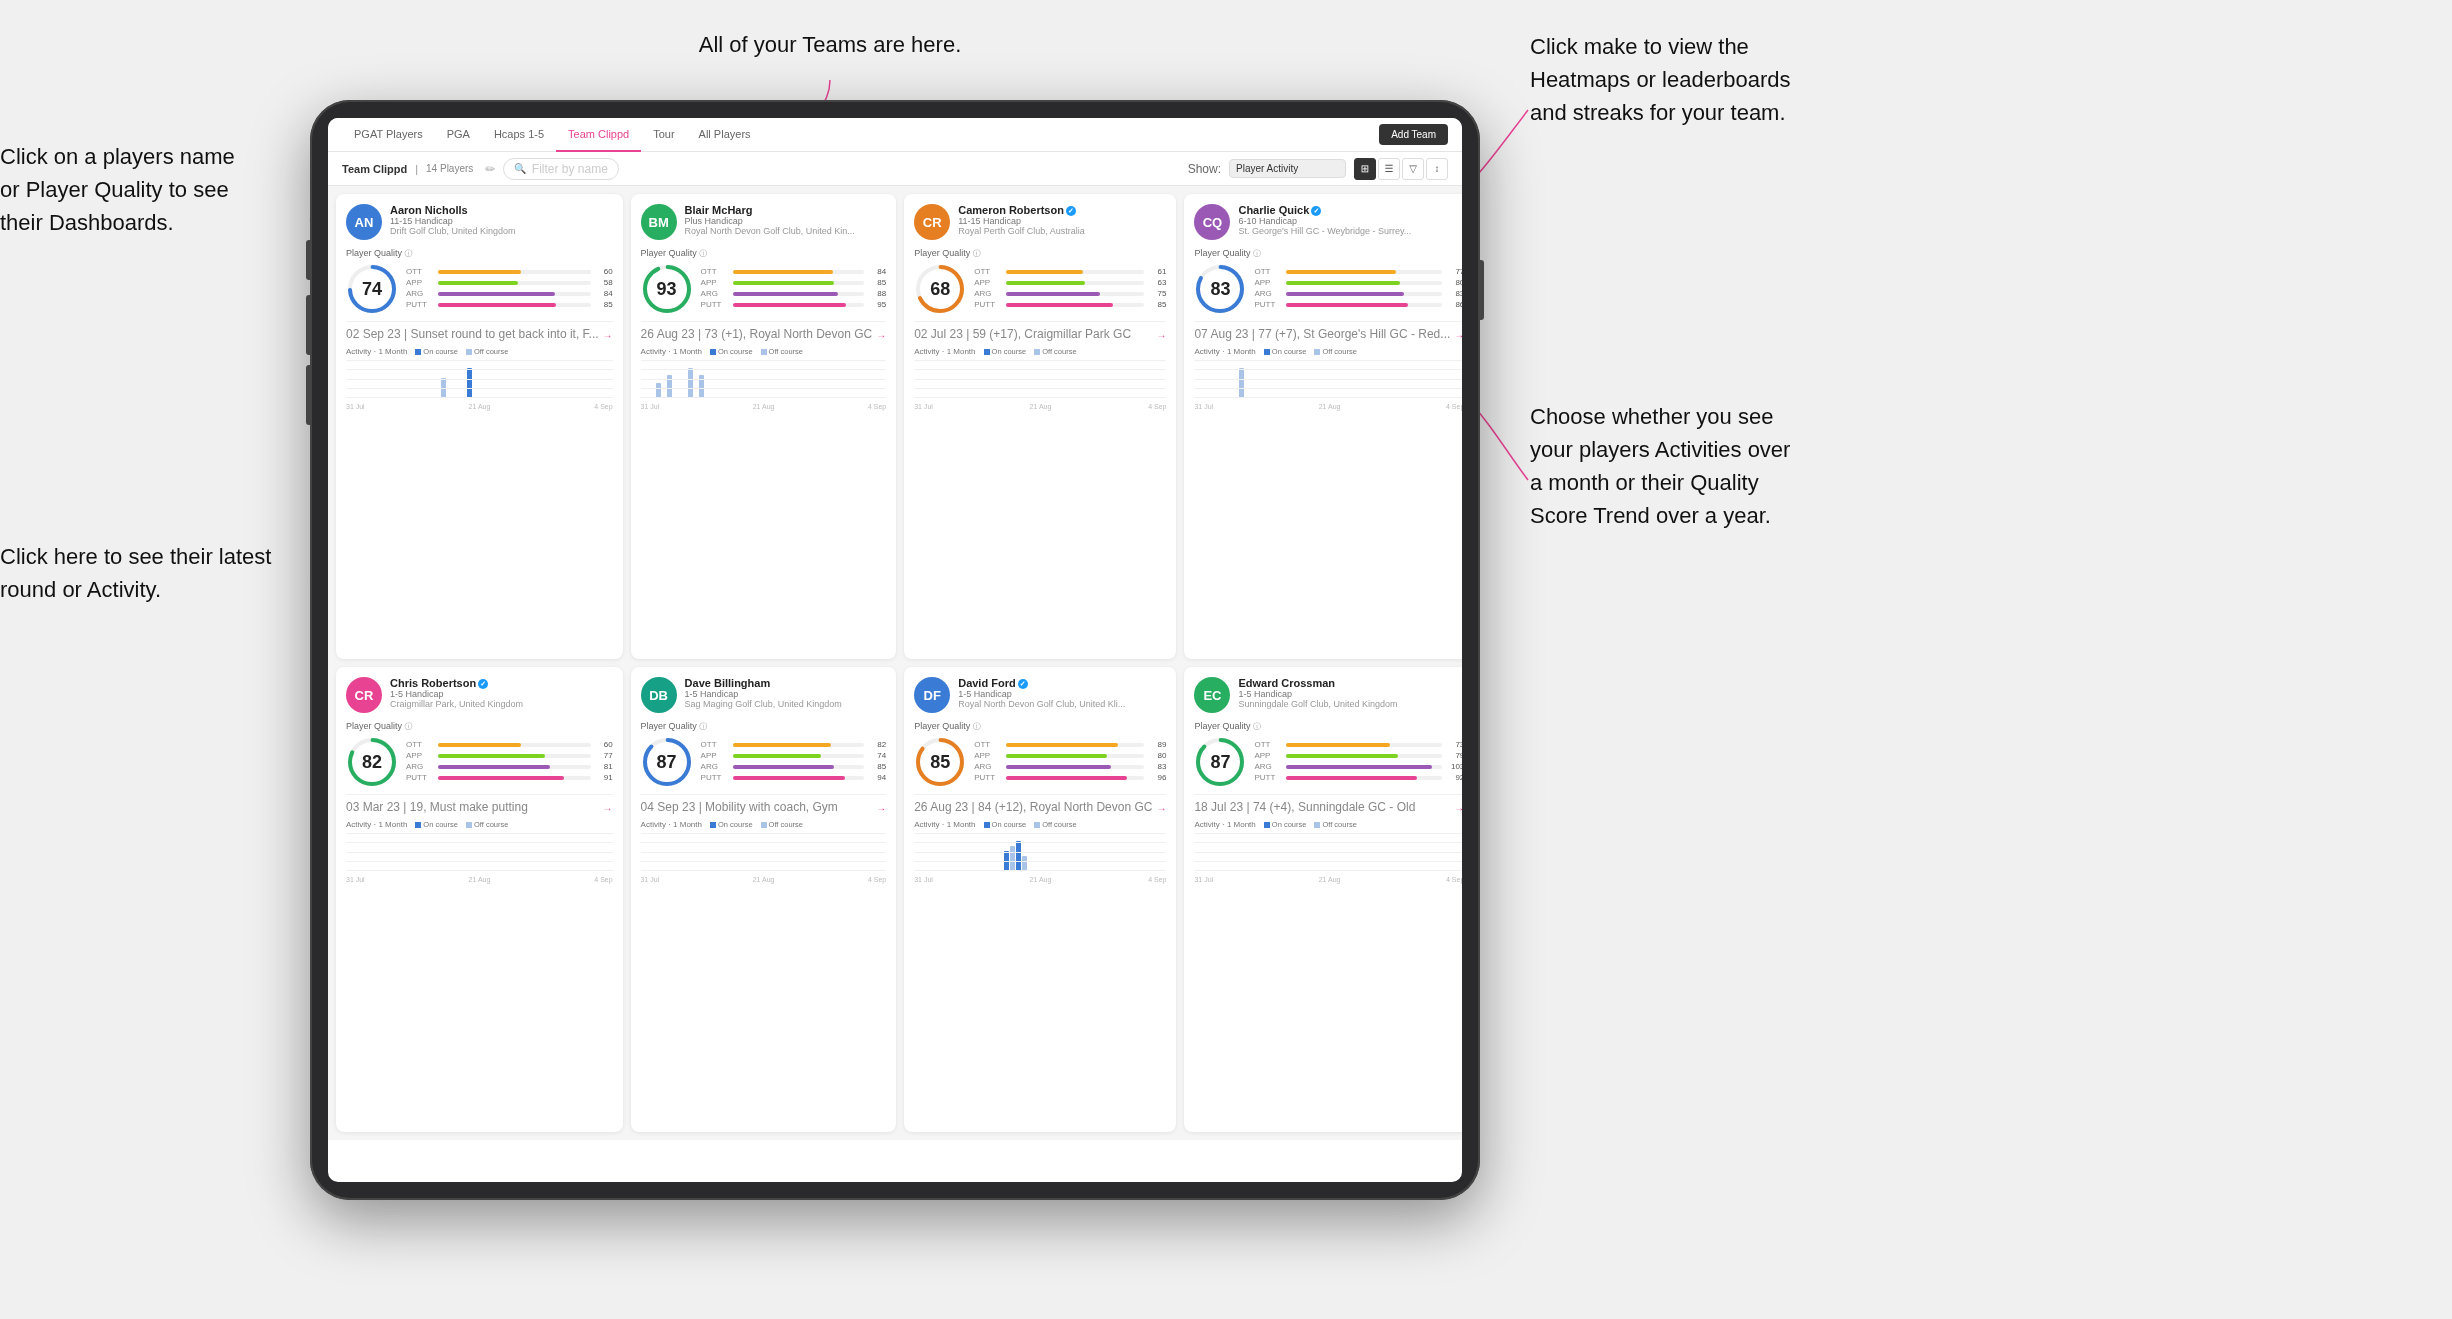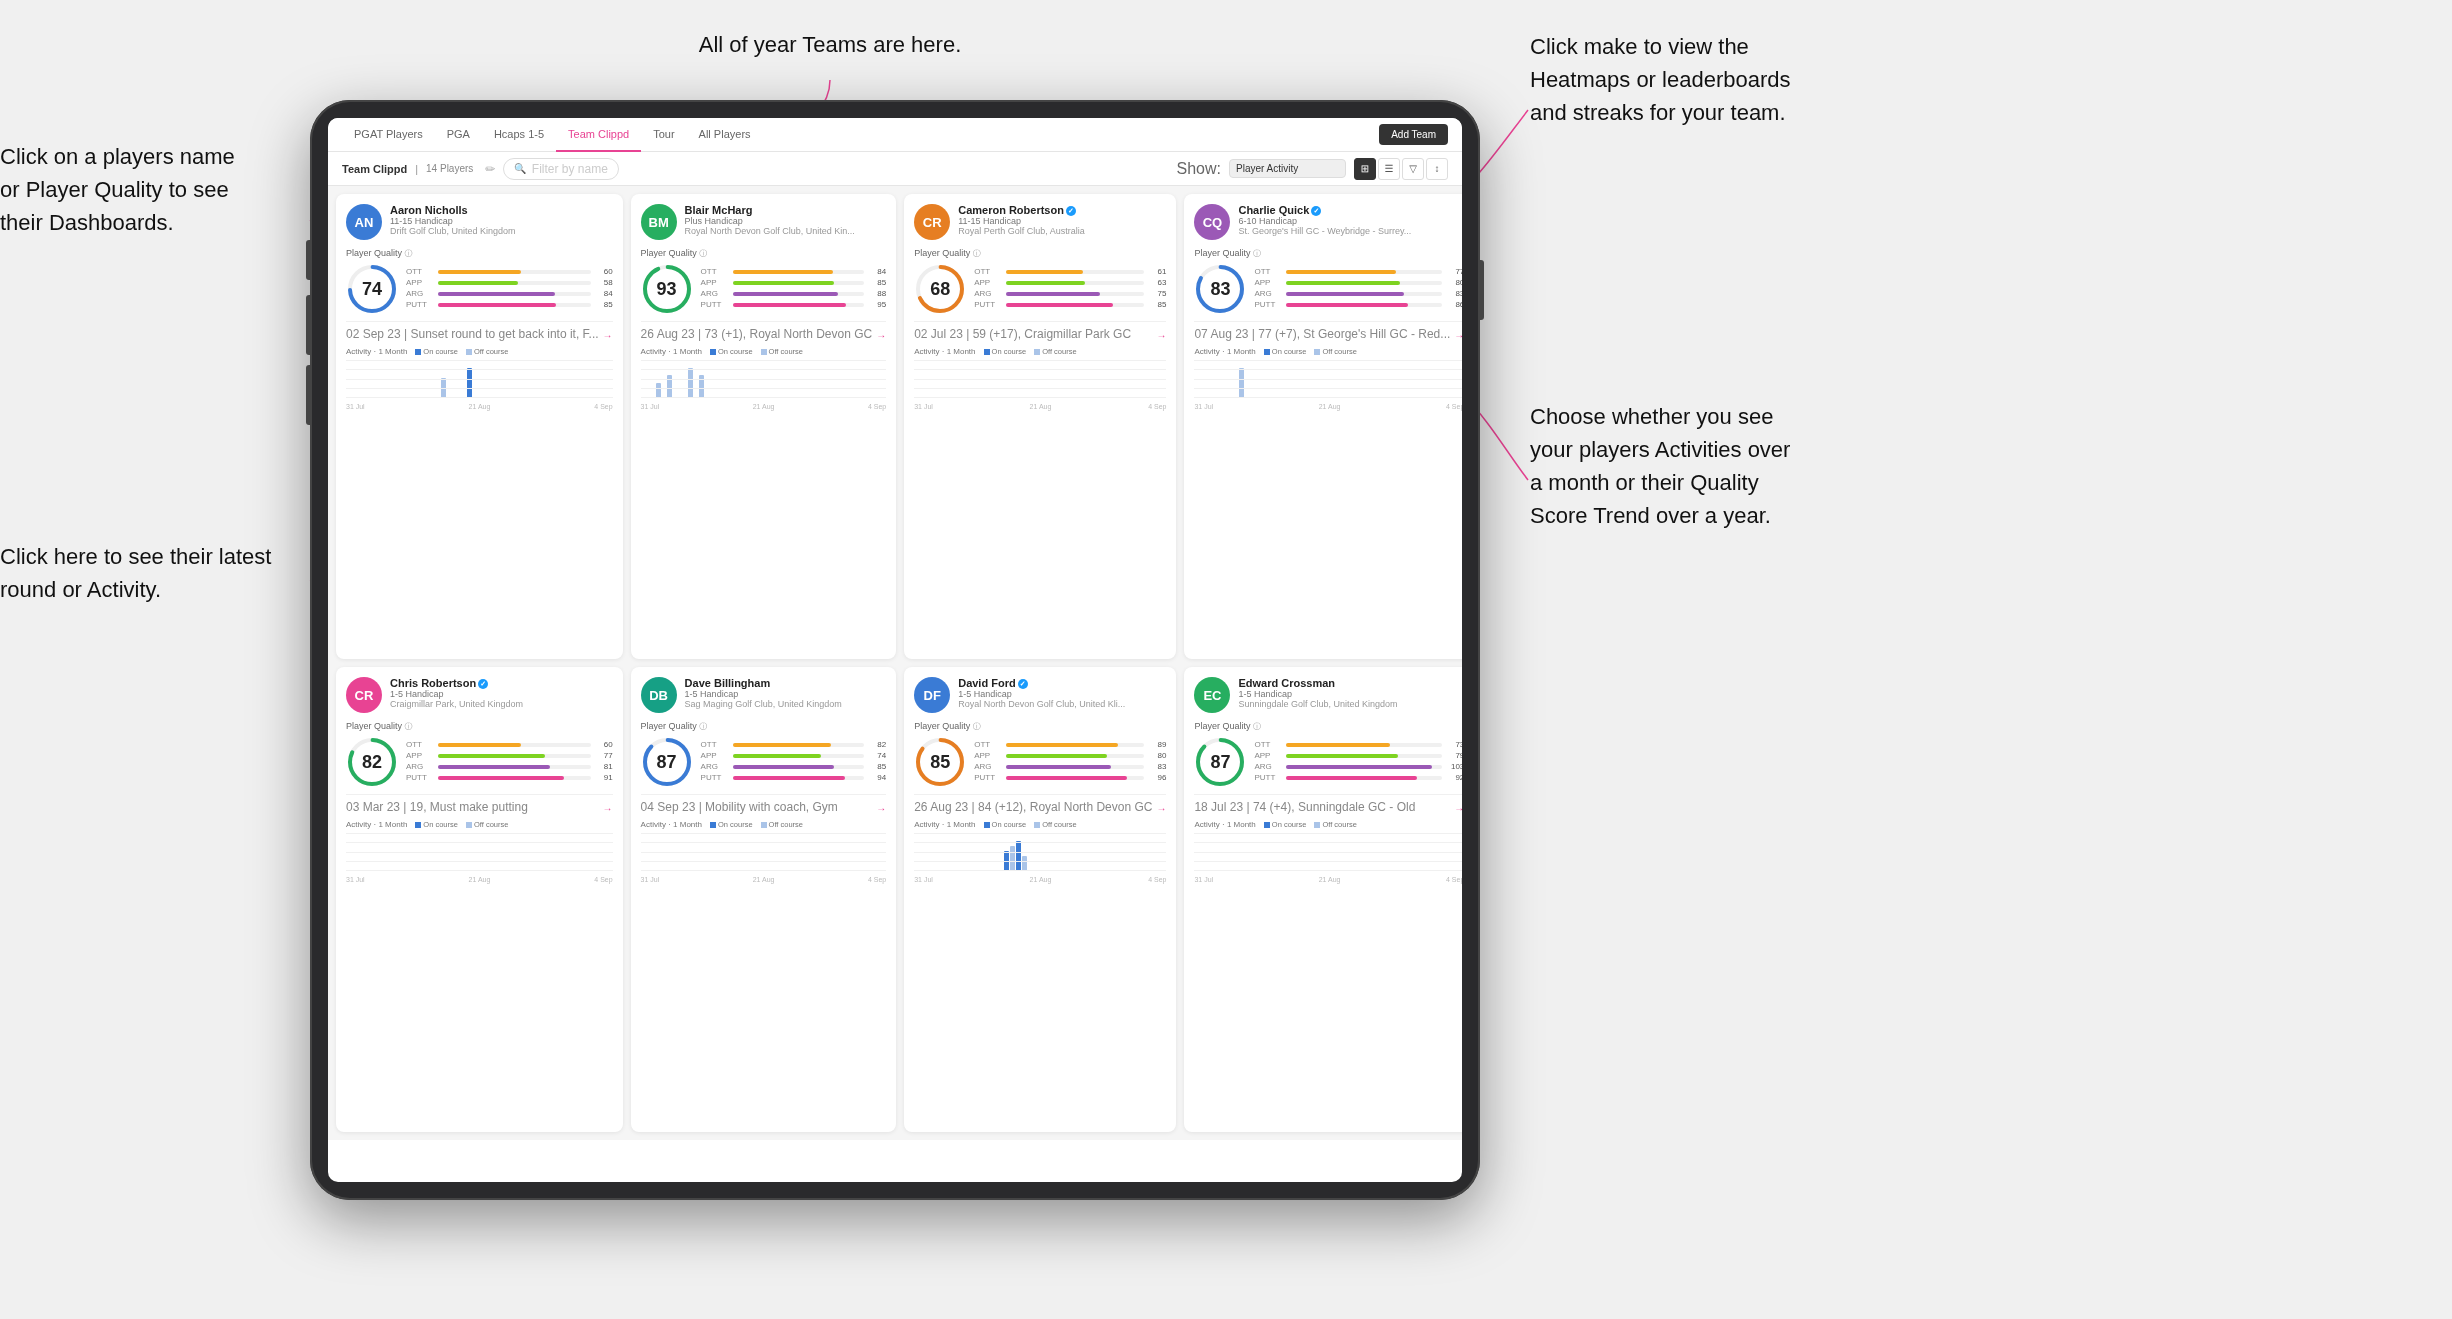--- a/index.html
+++ b/index.html
@@ -166,21 +166,21 @@
       cursor: text;
     }
 
     .team-bar-right {
       margin-left: auto;
       display: flex;
       align-items: center;
       gap: 8px;
     }
 
-    .show-label { font-size: 16px; color: #666; }
+    .show-label { font-size: 12px; color: #666; }
 
     .show-select {
       border: 1px solid #ddd;
       border-radius: 4px;
       font-size: 10px;
       padding: 3px 20px 3px 6px;
       color: #333;
       appearance: none;
       cursor: pointer;
     }
@@ -488,21 +488,21 @@
 <body>
 
 <svg width="0" height="0" style="position:absolute">
   <defs>
     <marker id="arrowhead" markerWidth="8" markerHeight="6" refX="8" refY="3" orient="auto">
       <polygon points="0 0, 8 3, 0 6" fill="#e84393"></polygon>
     </marker>
   </defs>
 </svg>
 
-<div class="annotation ann-top" style="position:absolute; left:680px; top:30px; width:300px; text-align:center; font-size:22px;">All of year Teams are here.</div>
+<div class="annotation ann-top" style="position:absolute; left:680px; top:30px; width:300px; text-align:center; font-size:22px;">All of your Teams are here.</div>
 
 <div class="annotation" style="position:absolute; left:0; top:140px; width:270px; font-size:22px; line-height:1.5;">
   <span>Click on a players name</span><br>
   <span>or Player Quality to see</span><br>
   <span>their Dashboards.</span>
 </div>
 
 <div class="annotation" style="position:absolute; left:0; top:540px; width:285px; font-size:22px; line-height:1.5;">
   <span>Click here to see their latest</span><br>
   <span>round or Activity.</span>

